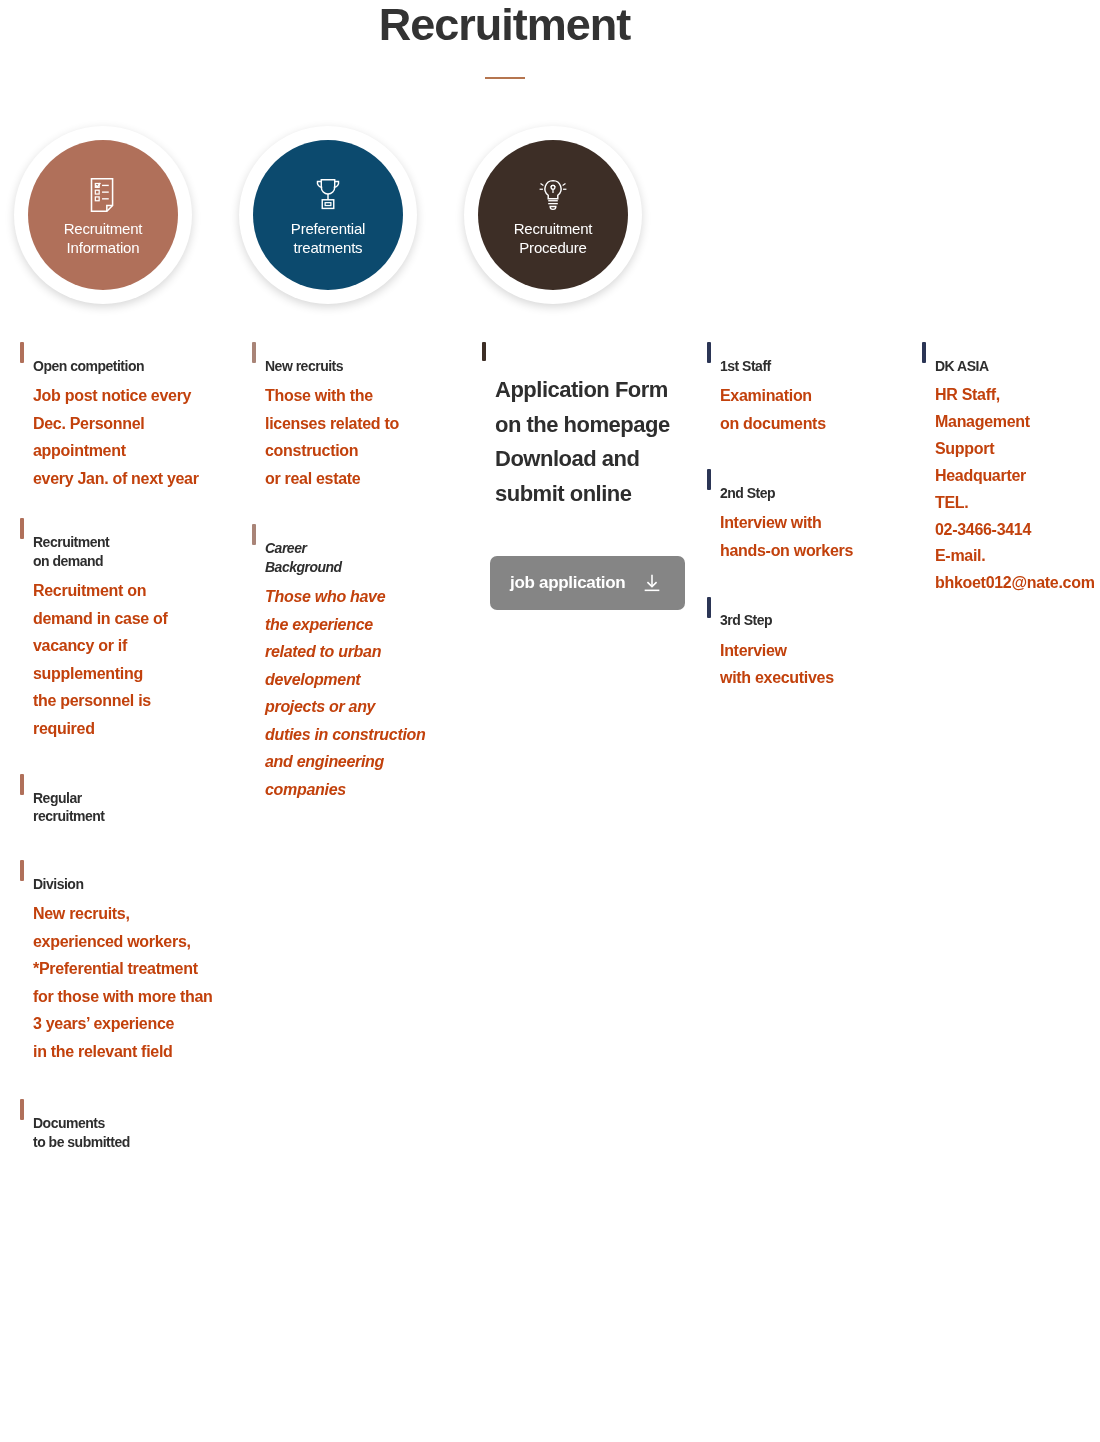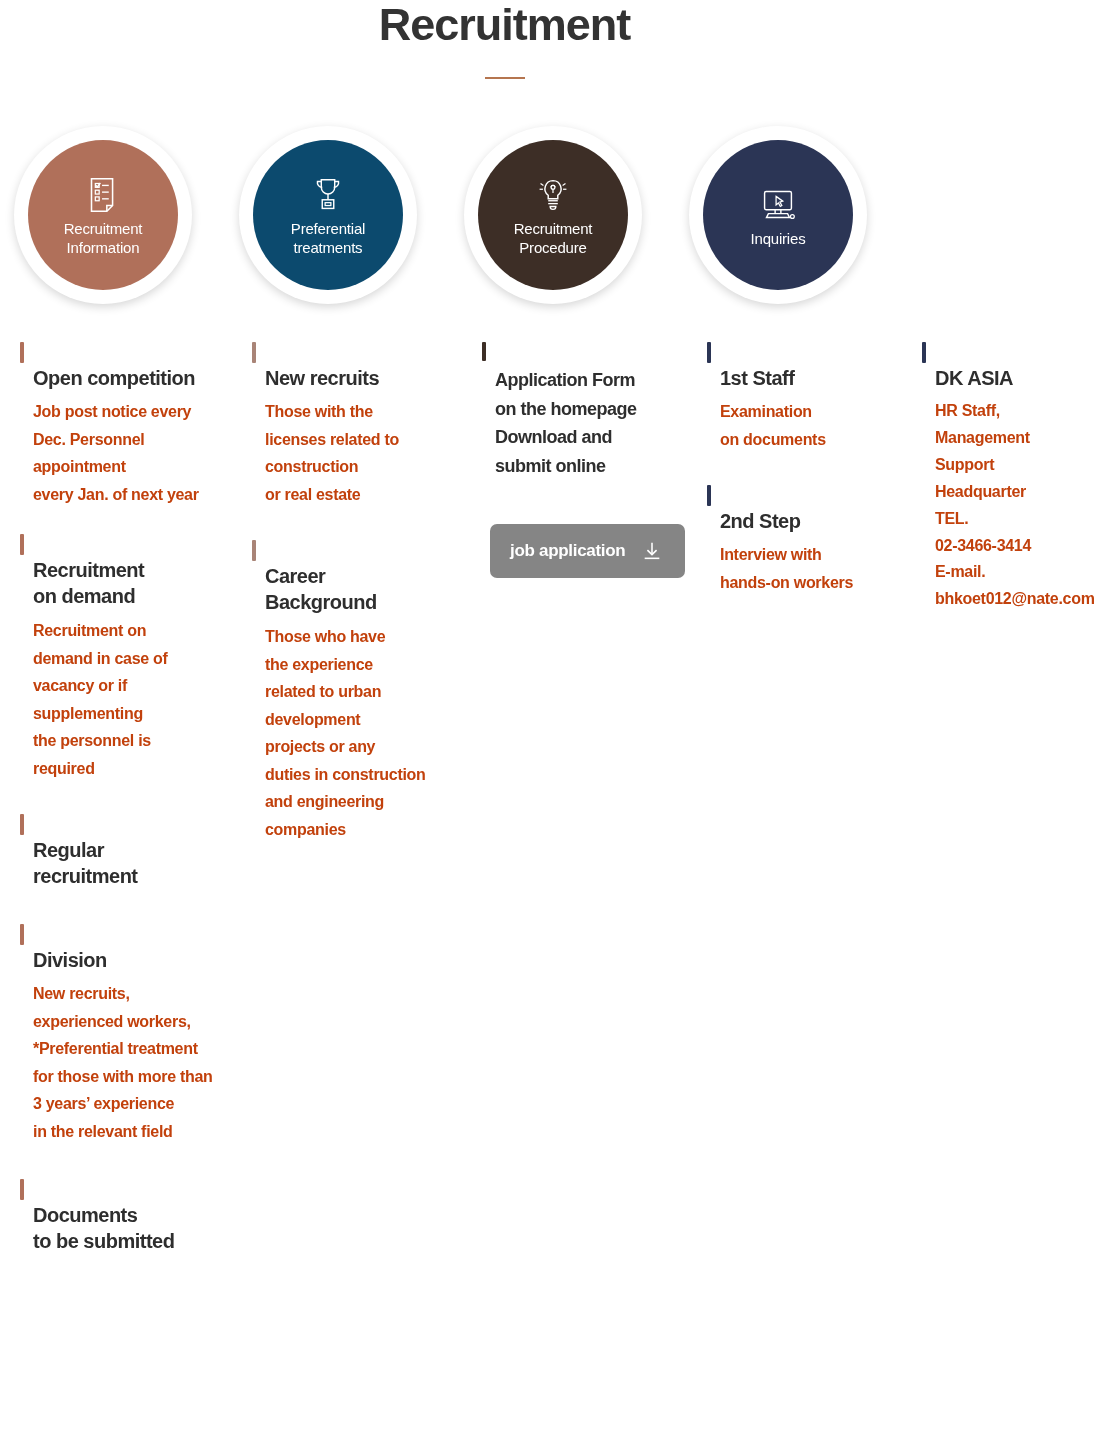--- a/index.html
+++ b/index.html
@@ -108,21 +108,21 @@
   .column {
     flex: 0 0 auto;
     position: relative;
   }
 
   .block { margin-bottom: 22px; }
 
   .block-heading {
     position: relative;
     padding-left: 13px;
-    font-size: 20px;
+    font-size: 14px;
     font-weight: bold;
     color: #2e2e2e;
     line-height: 1.33;
     letter-spacing: -0.5px;
     white-space: pre-line;
   }
 
   .block-heading .bar {
     position: absolute;
     left: 0;
@@ -222,34 +222,20 @@
           <line x1="11" y1="12" x2="14" y2="14" stroke="#fff" stroke-width="1.3"></line>
           <line x1="10" y1="18" x2="13.5" y2="18" stroke="#fff" stroke-width="1.3"></line>
           <line x1="37" y1="12" x2="34" y2="14" stroke="#fff" stroke-width="1.3"></line>
           <line x1="38" y1="18" x2="34.5" y2="18" stroke="#fff" stroke-width="1.3"></line>
         </svg>
         <div class="circle-label">Recruitment
 Procedure</div>
       </div>
     </div>
 
-    <div class="circle-item" style="margin-left:35px;">
-      <div class="circle-ring"></div>
-      <div class="circle-disc" style="background:#2b3555;">
-        <svg class="circle-icon" viewBox="0 0 48 48">
-          <rect x="10" y="10" width="28" height="19" rx="1.5" fill="none" stroke="#fff" stroke-width="1.5"></rect>
-          <path d="M22 15 l7 5 l-3 1 l2 3.5 l-1.6 1 l-2 -3.6 l-2.4 2 z" fill="none" stroke="#fff" stroke-width="1.3"></path>
-          <line x1="21" y1="29" x2="21" y2="33" stroke="#fff" stroke-width="1.5"></line>
-          <line x1="27" y1="29" x2="27" y2="33" stroke="#fff" stroke-width="1.5"></line>
-          <path d="M14 33 h20 l2 4 h-24 z" fill="none" stroke="#fff" stroke-width="1.5"></path>
-          <circle cx="39" cy="36" r="2" fill="none" stroke="#fff" stroke-width="1.3"></circle>
-        </svg>
-        <div class="circle-label">Inquiries</div>
-      </div>
-    </div>
 
   </div>
 
   <div class="columns">
 
     <div class="column" style="width:232px; margin-left:20px;">
 
       <div class="block">
         <div class="block-heading">
           <span class="bar" style="background:#b0705a;"></span><span>Open competition</span>
@@ -307,41 +293,41 @@
       <div class="block">
         <div class="block-heading">
           <span class="bar" style="background:#a98477;"></span><span>New recruits</span>
         </div>
         <div class="block-body">Those with the
 licenses related to
 construction
 or real estate</div>
       </div>
 
-      <div class="block" style="margin-top:28px;">
+      <div class="block" style="margin-top:28px;font-style:italic;">
         <div class="block-heading">
           <span class="bar" style="background:#a98477;"></span><span>Career
 Background</span>
         </div>
         <div class="block-body">Those who have
 the experience
 related to urban
 development
 projects or any
 duties in construction
 and engineering
 companies</div>
       </div>
 
     </div>
 
     <div class="column" style="width:225px; margin-left:5px;">
 
       <div class="block">
-        <div class="block-heading" style="font-size:18px; line-height:1.58;">
+        <div class="block-heading" style="font-size:22px; line-height:1.58;">
           <span class="bar" style="background:#3d2e26; top:4px; height:19px;"></span><span>Application Form
 on the homepage
 Download and
 submit online</span>
         </div>
       </div>
 
       <button class="download-btn">
         <span>job application</span>
         <svg class="download-icon" width="22" height="22" viewBox="0 0 24 24">
@@ -364,20 +350,27 @@
       </div>
 
       <div class="block" style="margin-top:28px;">
         <div class="block-heading">
           <span class="bar" style="background:#2b3555;"></span><span>2nd Step</span>
         </div>
         <div class="block-body">Interview with
 hands-on workers</div>
       </div>
 
+      <div class="block" style="margin-top:28px;">
+        <div class="block-heading">
+          <span class="bar" style="background:#2b3555;"></span><span>3rd Step</span>
+        </div>
+        <div class="block-body">Interview
+with executives</div>
+      </div>
 
     </div>
 
     <div class="column" style="width:180px;">
 
       <div class="block">
         <div class="block-heading">
           <span class="bar" style="background:#2b3555;"></span><span>DK ASIA</span>
         </div>
         <div class="block-body" style="line-height:1.68;">HR Staff,

